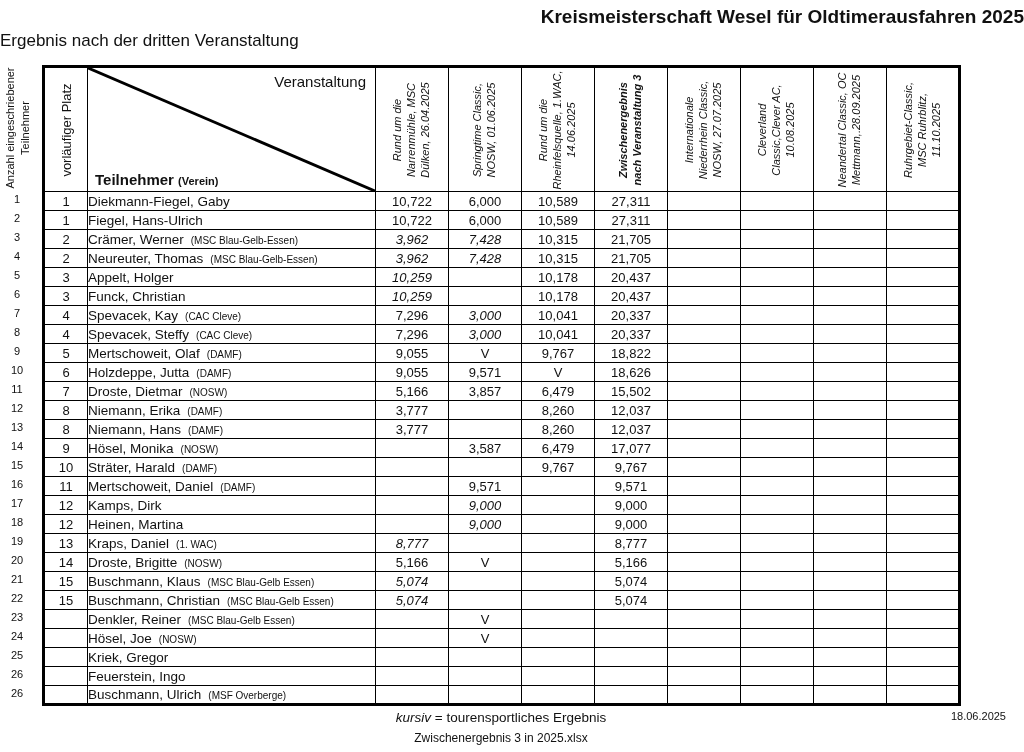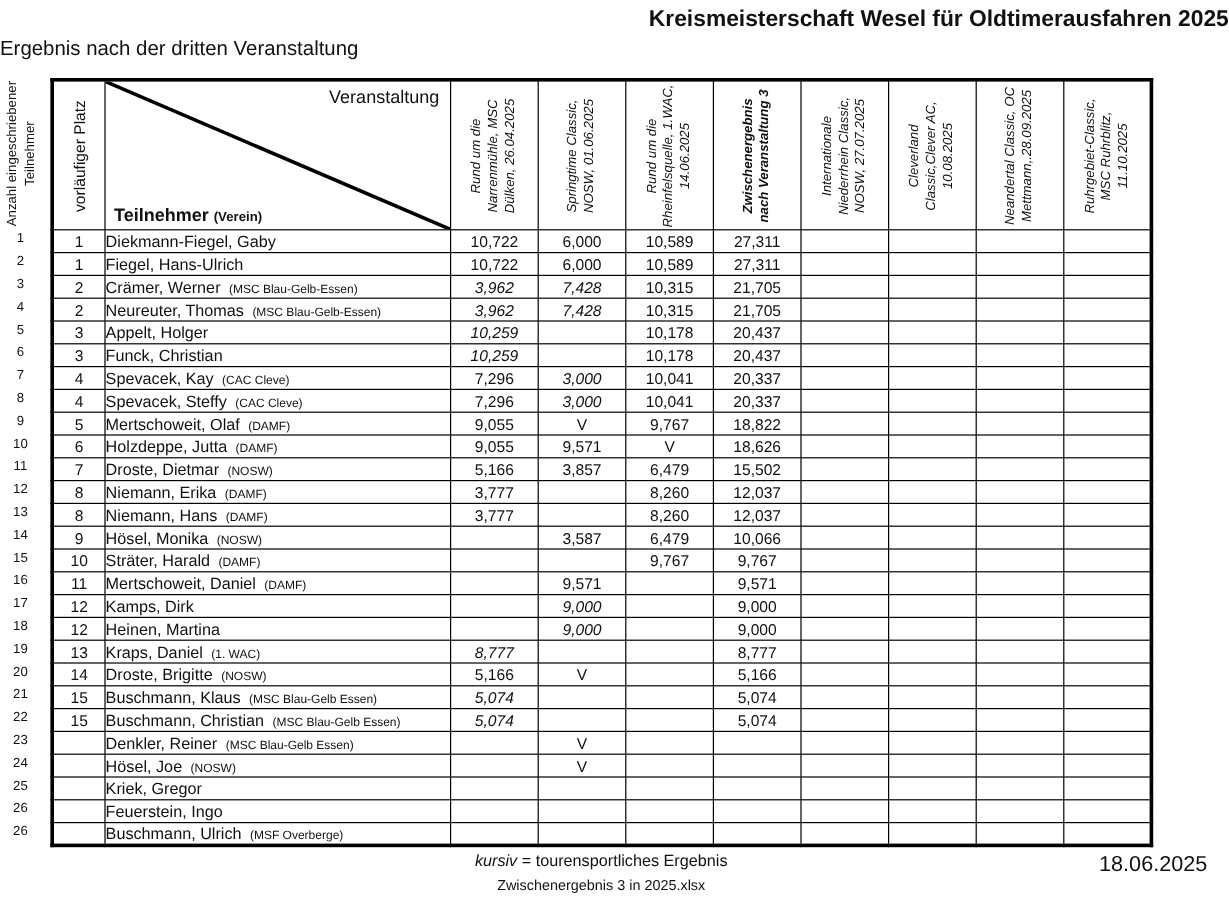--- a/index.html
+++ b/index.html
@@ -51,21 +51,21 @@
 
   .c-platz { text-align:center; font-size:13px; }
   .c-name  { font-size:13.5px; padding-left:7px; white-space:nowrap; overflow:hidden; }
   .c-name .club { font-size:10px; margin-left:7px; }
   .c-val   { text-align:center; font-size:13px; }
   .c-val.it{ font-style:italic;margin-top:42px; }
 
   
   .f-center1 { position:absolute; left:42px; top:710px; width:918px; text-align:center; font-size:13.5px; }
   .f-center2 { position:absolute; left:42px; top:731px; width:918px; text-align:center; font-size:12px; }
-  .f-right1  { position:absolute; right:18px; top:710px; text-align:right; font-size:18px; }
+  .f-right1  { position:absolute; right:18px; top:710px; text-align:right; font-size:11px; }
   .f-right2  { position:absolute; right:18px; top:731px; text-align:right; font-size:13.5px;margin-top:48px; }
   .kursiv { font-style:italic; }
 </style>
 </head>
 <body>
 
 <div class="title">Kreismeisterschaft Wesel für Oldtimerausfahren 2025</div>
 <div class="subtitle">Ergebnis nach der dritten Veranstaltung</div>
 
 <div class="count-label">
@@ -344,21 +344,21 @@
         <td class="c-val"></td>
         <td class="c-val"></td>
         <td class="c-val"></td>
       </tr>
       <tr>
         <td class="c-platz">9</td>
         <td class="c-name"><span class="nm">Hösel, Monika</span><span class="club">(NOSW)</span></td>
         <td class="c-val"></td>
         <td class="c-val">3,587</td>
         <td class="c-val">6,479</td>
-        <td class="c-val">10,066</td>
+        <td class="c-val">17,077</td>
         <td class="c-val"></td>
         <td class="c-val"></td>
         <td class="c-val"></td>
         <td class="c-val"></td>
       </tr>
       <tr>
         <td class="c-platz">10</td>
         <td class="c-name"><span class="nm">Sträter, Harald</span><span class="club">(DAMF)</span></td>
         <td class="c-val"></td>
         <td class="c-val"></td>

